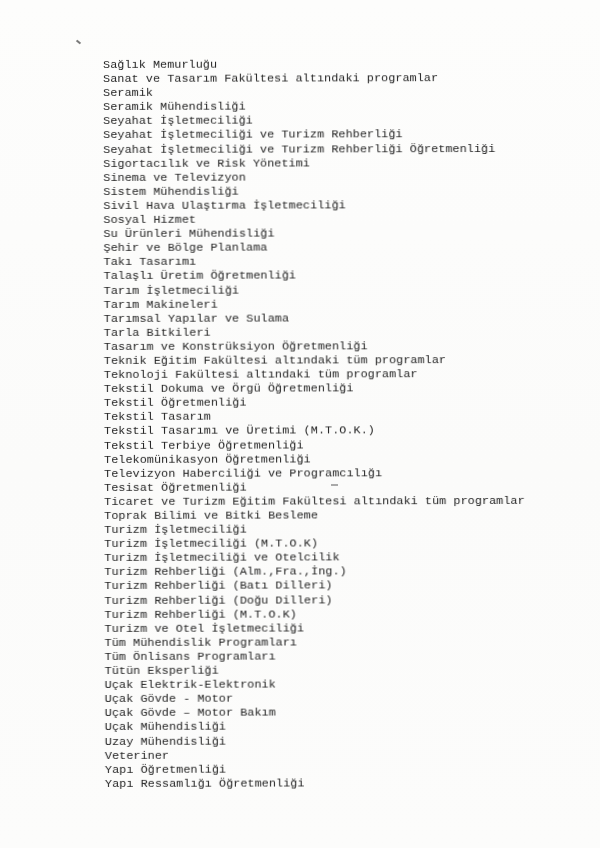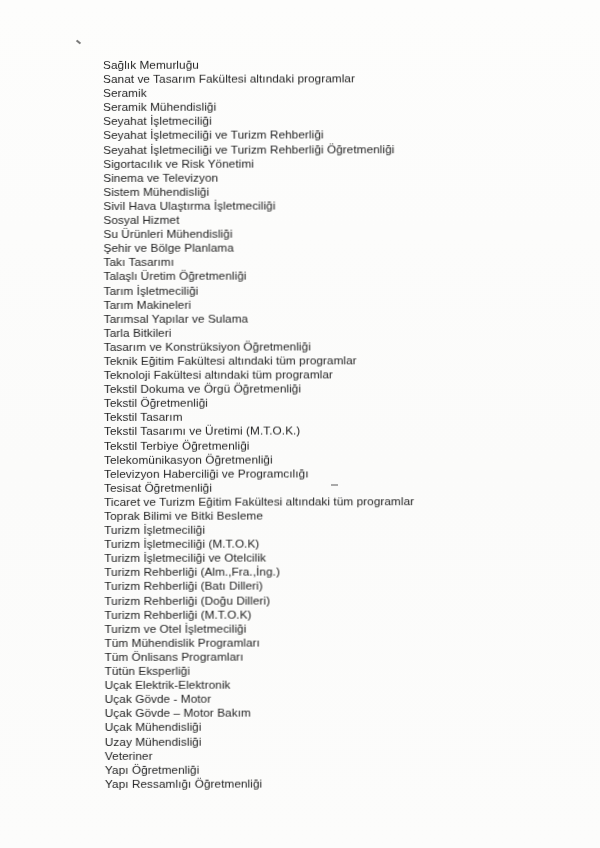--- a/index.html
+++ b/index.html
@@ -6,21 +6,21 @@
     margin: 0;
     padding: 0;
     background: #ffffff;
   }
   .page {
     position: relative;
     width: 600px;
     height: 848px;
     background: linear-gradient(180deg, #fdfdfc 0%, #fbfbfa 55%, #fcfcfb 100%);
     overflow: hidden;
-    font-family: Liberation Sans, sans-serif;
+    font-family: Liberation Mono, monospace;
   }
   .program-list {
     position: absolute;
     left: 103px;
     top: 58px;
     width: 460px;
     font-size: 11.8px;
     line-height: 14.1px;
     color: #242424;
     letter-spacing: 0.05px;

